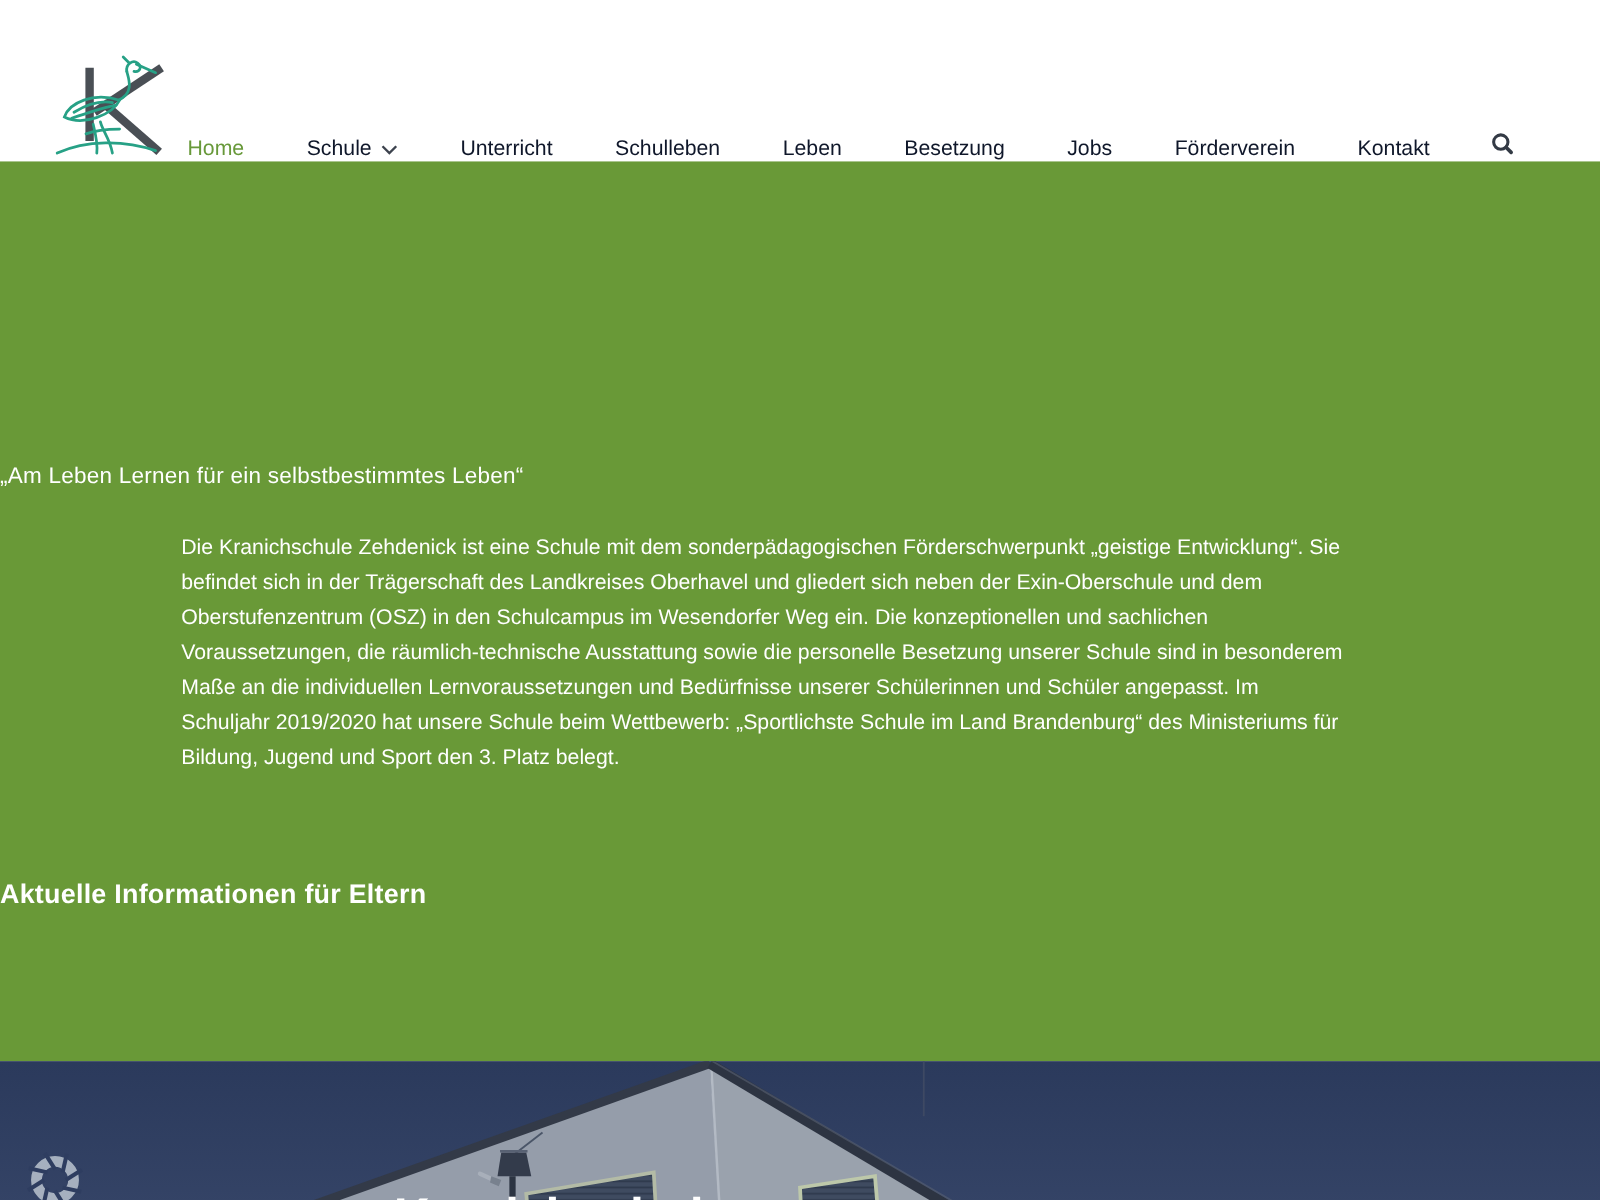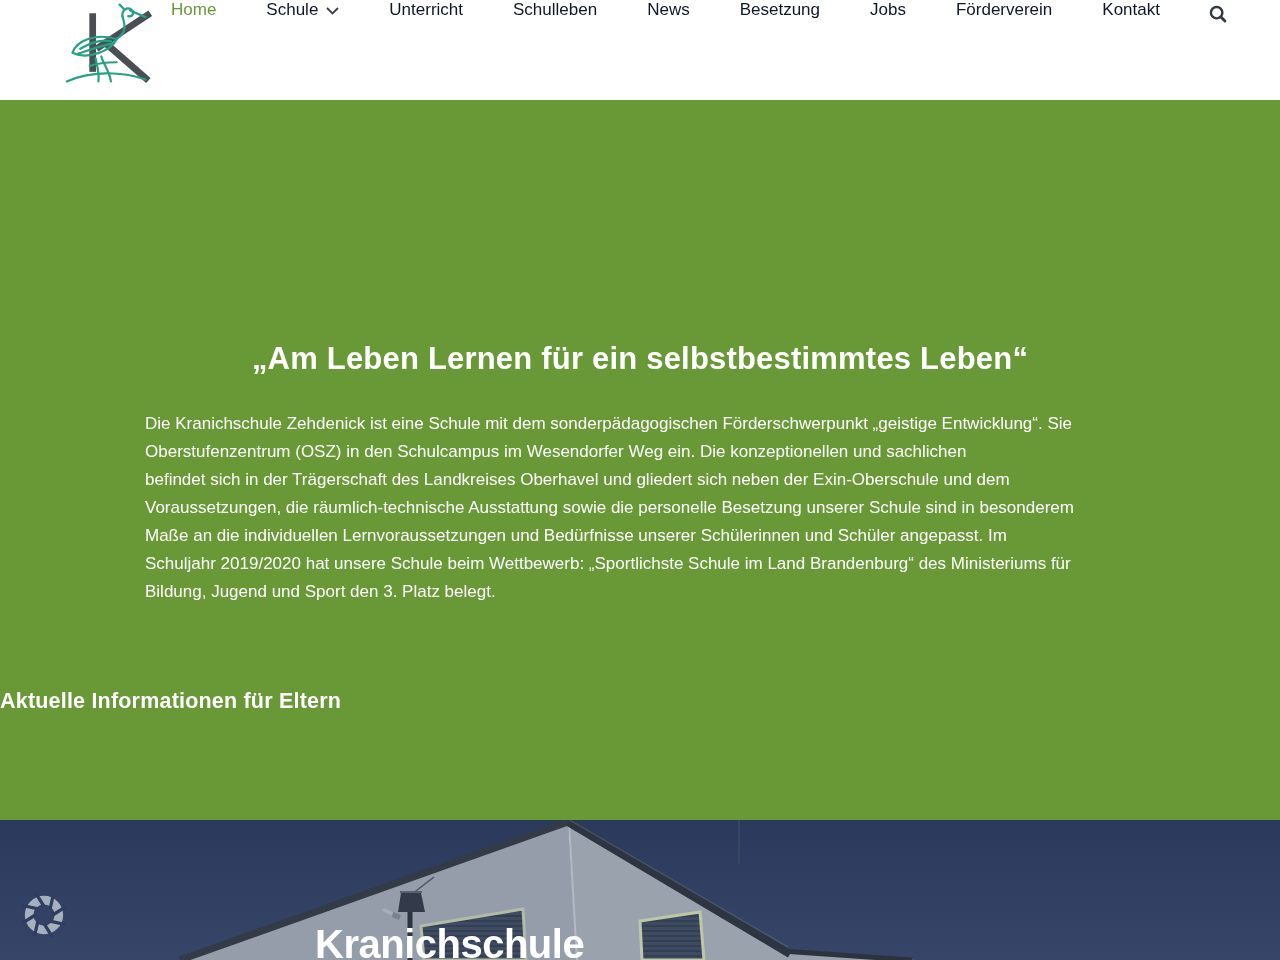--- a/index.html
+++ b/index.html
@@ -1,26 +1,25 @@
 <!DOCTYPE html>
 <html><head>
 <meta charset="utf-8">
 <style>
   * { box-sizing: border-box; margin: 0; padding: 0; }
   html, body { width: 1280px; height: 960px; overflow: hidden; }
   body { font-family: "Liberation Sans", sans-serif; background: #ffffff; }
 
   
   .topbar {
-    height: 100px;
+    height: 129px;
     background: #ffffff;
     display: flex;
-    align-items: flex-start;
+    align-items: flex-end;
     position: relative;
-    margin-left: 21px;
   }
   .logo {
     margin-left: 40px;
     width: 96px;
     height: 88px;
     flex: 0 0 auto;
   }
   .nav-list {
     display: flex;
     align-items: center;
@@ -52,23 +51,22 @@
   }
 
   
   .hero {
     height: 720px;
     background: #699937;
     color: #ffffff;
   }
   .hero-heading {
     padding-top: 241px;
-    text-align: center;
-    font-size: 31px;
-    font-weight: bold;
+    font-size: 18px;
+    font-weight: normal;
     letter-spacing: 0.2px;
   }
   .hero-paragraph {
     margin: 33px 0 12px 145px;
     font-size: 17px;
     line-height: 28px;
   }
   .hero-paragraph .pline { white-space: nowrap; }
   .hero-subheading {
     margin-top: 83px;
@@ -145,21 +143,21 @@
             </svg>
           </a>
         </li>
       <li>
           <a class="nav-item">Unterricht</a>
         </li>
       <li>
           <a class="nav-item">Schulleben</a>
         </li>
       <li>
-          <a class="nav-item">News</a>
+          <a class="nav-item">Leben</a>
         </li>
       <li>
           <a class="nav-item">Besetzung</a>
         </li>
       <li>
           <a class="nav-item">Jobs</a>
         </li>
       <li>
           <a class="nav-item">Förderverein</a>
         </li>
@@ -175,22 +173,22 @@
       <line x1="14.3" y1="14.3" x2="18.6" y2="18.6" stroke="#333a45" stroke-width="3.2" stroke-linecap="round"></line>
     </svg>
   </button>
 </header>
 
 <section class="hero">
   <h1 class="hero-heading">„Am Leben Lernen für ein selbstbestimmtes Leben“</h1>
 
   <div class="hero-paragraph">
     <div class="pline">Die Kranichschule Zehdenick ist eine Schule mit dem sonderpädagogischen Förderschwerpunkt „geistige Entwicklung“. Sie</div>
+    <div class="pline">befindet sich in der Trägerschaft des Landkreises Oberhavel und gliedert sich neben der Exin-Oberschule und dem</div>
     <div class="pline">Oberstufenzentrum (OSZ) in den Schulcampus im Wesendorfer Weg ein. Die konzeptionellen und sachlichen</div>
-    <div class="pline">befindet sich in der Trägerschaft des Landkreises Oberhavel und gliedert sich neben der Exin-Oberschule und dem</div>
     <div class="pline">Voraussetzungen, die räumlich-technische Ausstattung sowie die personelle Besetzung unserer Schule sind in besonderem</div>
     <div class="pline">Maße an die individuellen Lernvoraussetzungen und Bedürfnisse unserer Schülerinnen und Schüler angepasst. Im</div>
     <div class="pline">Schuljahr 2019/2020 hat unsere Schule beim Wettbewerb: „Sportlichste Schule im Land Brandenburg“ des Ministeriums für</div>
     <div class="pline">Bildung, Jugend und Sport den 3. Platz belegt.</div>
   </div>
 
   <h2 class="hero-subheading">Aktuelle Informationen für Eltern</h2>
 </section>
 
 <section class="photo-section">

